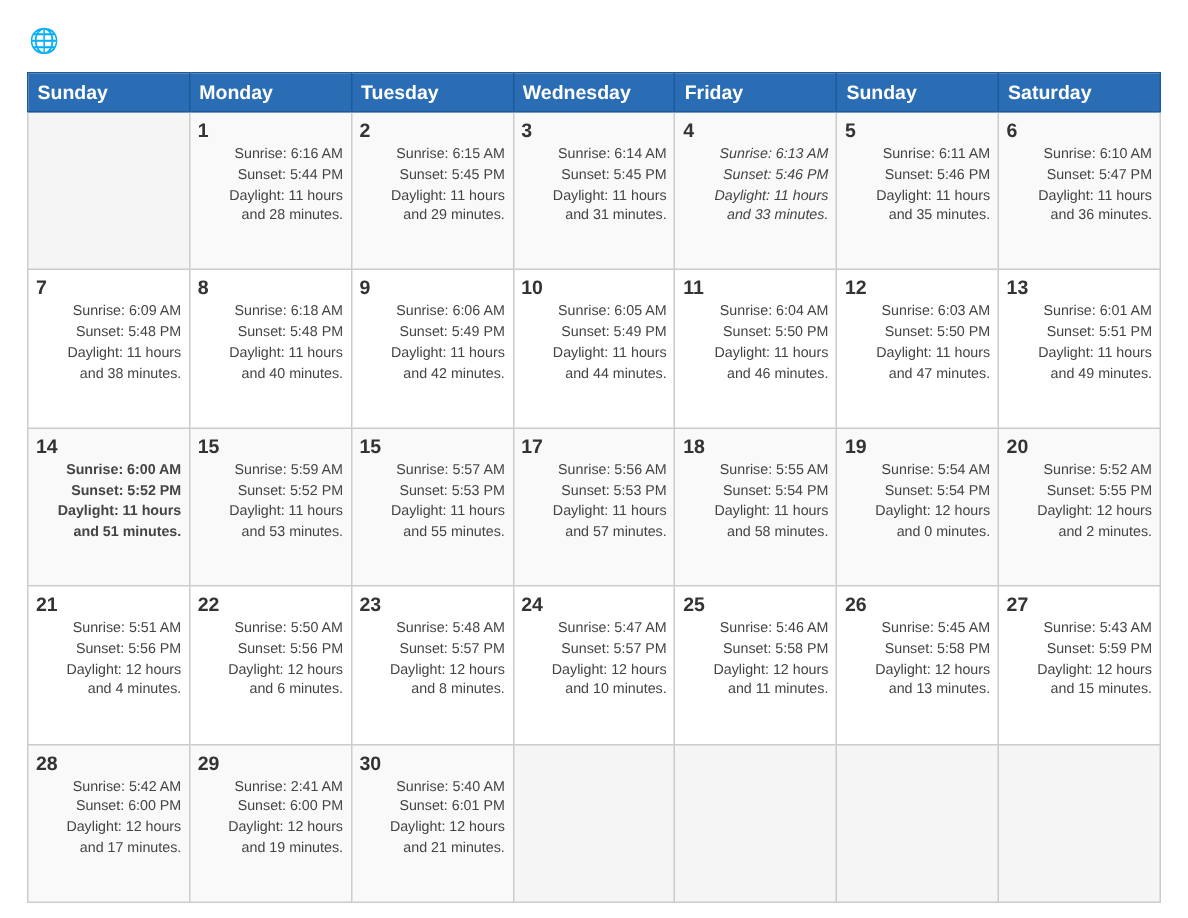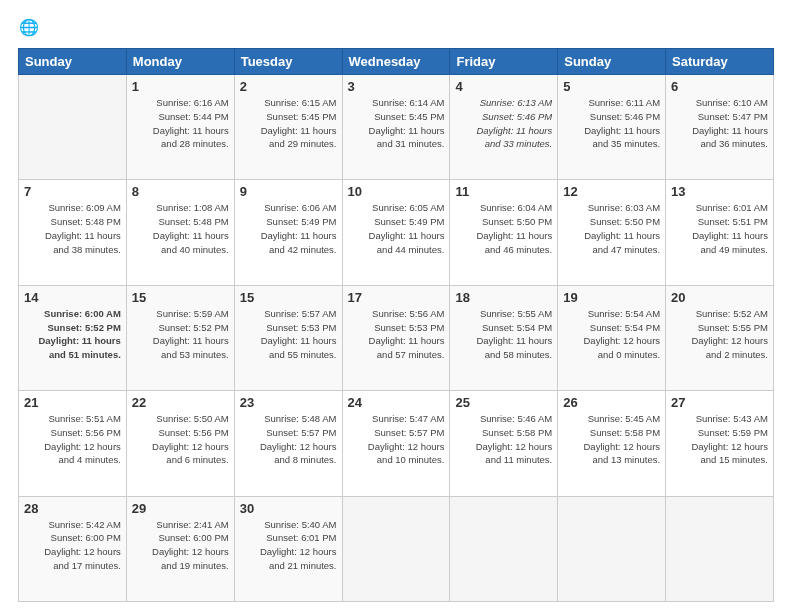--- a/index.html
+++ b/index.html
@@ -186,21 +186,21 @@
         <tr>
           <td>
             <span class="day-number">7</span>
             <div class="day-info" style="white-space: pre-line;">Sunrise: 6:09 AM
 Sunset: 5:48 PM
 Daylight: 11 hours
 and 38 minutes.</div>
           </td>
           <td>
             <span class="day-number">8</span>
-            <div class="day-info" style="white-space: pre-line;">Sunrise: 1:08 AM
+            <div class="day-info" style="white-space: pre-line;">Sunrise: 6:18 AM
 Sunset: 5:48 PM
 Daylight: 11 hours
 and 40 minutes.</div>
           </td>
           <td>
             <span class="day-number">9</span>
             <div class="day-info" style="white-space: pre-line;">Sunrise: 6:06 AM
 Sunset: 5:49 PM
 Daylight: 11 hours
 and 42 minutes.</div>

